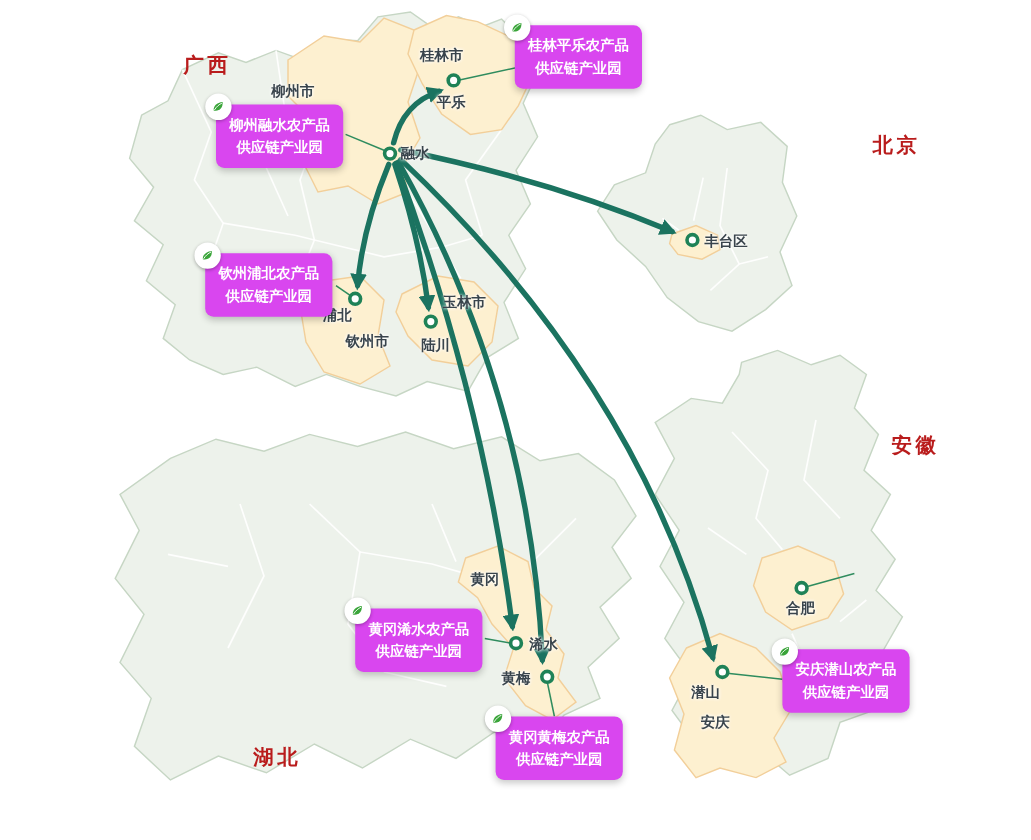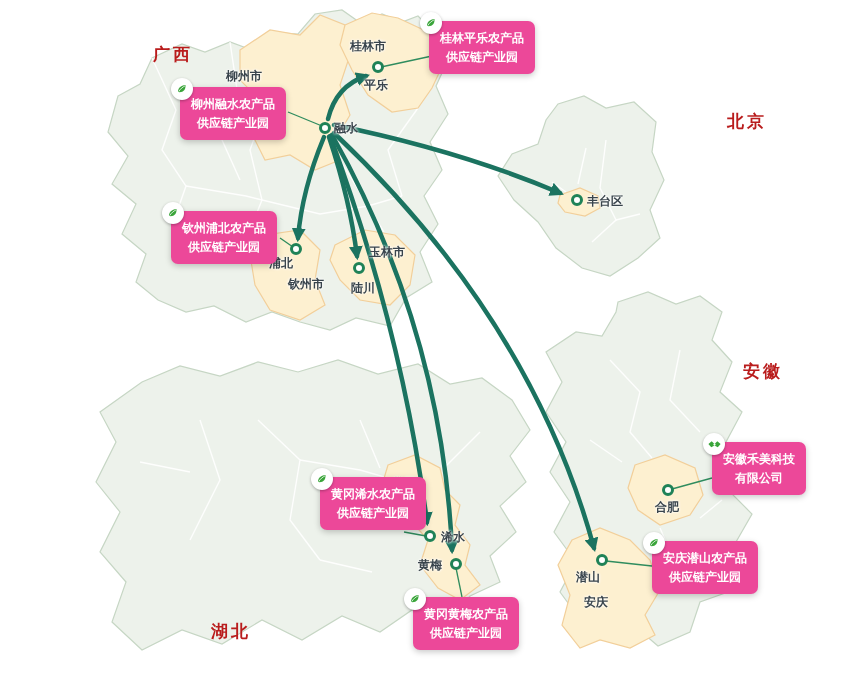--- a/index.html
+++ b/index.html
@@ -15,21 +15,21 @@
   .leader{stroke:#2f8c5e;stroke-width:1.3;}
   .marker{fill:#ffffff;stroke:#1f8257;stroke-width:3;}
   .province-label{
     position:absolute;color:#b91c1c;font-size:17px;font-weight:bold;letter-spacing:3px;white-space:nowrap;
   }
   .city-label{
     position:absolute;color:#39444c;font-size:12px;font-weight:600;white-space:nowrap;
     text-shadow:0 0 3px #fff,0 0 3px #fff;
   }
   .badge{
-    position:absolute;background:#ec4899;color:#ffffff;border-radius:7px;
+    position:absolute;background:#d946ef;color:#ffffff;border-radius:7px;
     padding:8px 11px;font-size:12px;font-weight:bold;line-height:1.55;text-align:center;
     white-space:nowrap;box-shadow:0 2px 6px rgba(0,0,0,.22);
   }
   .badge-icon{
     position:absolute;left:-9px;top:-9px;width:22px;height:22px;background:#ffffff;border-radius:50%;
     display:flex;align-items:center;justify-content:center;box-shadow:0 1px 3px rgba(0,0,0,.3);
   }
 </style>
 </head>
 <body>
@@ -171,21 +171,21 @@
     <span class="badge-icon">
       <svg width="14" height="14" viewBox="0 0 16 16">
           <path d="M3.5 11.5 C9 12.5 12.5 9 12 3.5 C6.5 4 3 7.5 3.5 11.5 Z" fill="#3aa53a"></path>
           <path d="M4.2 11 C6 8 9 5.5 11.3 4.6" stroke="#fff" stroke-width="0.9" fill="none"></path>
         </svg>
     </span>
     <span>钦州浦北农产品</span><br>
     <span>供应链产业园</span>
   </div>
 
-  <div class="badge" style="left:296px;top:477px;margin-left:24px;">
+  <div class="badge" style="left:296px;top:507px;">
     <span class="badge-icon">
       <svg width="14" height="14" viewBox="0 0 16 16">
           <path d="M3.5 11.5 C9 12.5 12.5 9 12 3.5 C6.5 4 3 7.5 3.5 11.5 Z" fill="#3aa53a"></path>
           <path d="M4.2 11 C6 8 9 5.5 11.3 4.6" stroke="#fff" stroke-width="0.9" fill="none"></path>
         </svg>
     </span>
     <span>黄冈浠水农产品</span><br>
     <span>供应链产业园</span>
   </div>
 
@@ -204,24 +204,14 @@
     <span class="badge-icon">
       <svg width="14" height="14" viewBox="0 0 16 16">
           <path d="M3.5 11.5 C9 12.5 12.5 9 12 3.5 C6.5 4 3 7.5 3.5 11.5 Z" fill="#3aa53a"></path>
           <path d="M4.2 11 C6 8 9 5.5 11.3 4.6" stroke="#fff" stroke-width="0.9" fill="none"></path>
         </svg>
     </span>
     <span>安庆潜山农产品</span><br>
     <span>供应链产业园</span>
   </div>
 
-  <div class="badge" style="left:712px;top:442px;">
-    <span class="badge-icon">
-      <svg width="15" height="15" viewBox="0 0 16 16">
-          <path d="M1.5 7.5 L5 4.5 L8 7.5 L11 4.5 L14.5 7.5 L11.5 11 L8 9 L4.5 11 Z" fill="#3aa53a"></path>
-          <circle cx="8" cy="8" r="1.2" fill="#fff"></circle>
-        </svg>
-    </span>
-    <span>安徽禾美科技</span><br>
-    <span>有限公司</span>
-  </div>
 
 </div>
 
 </body></html>

